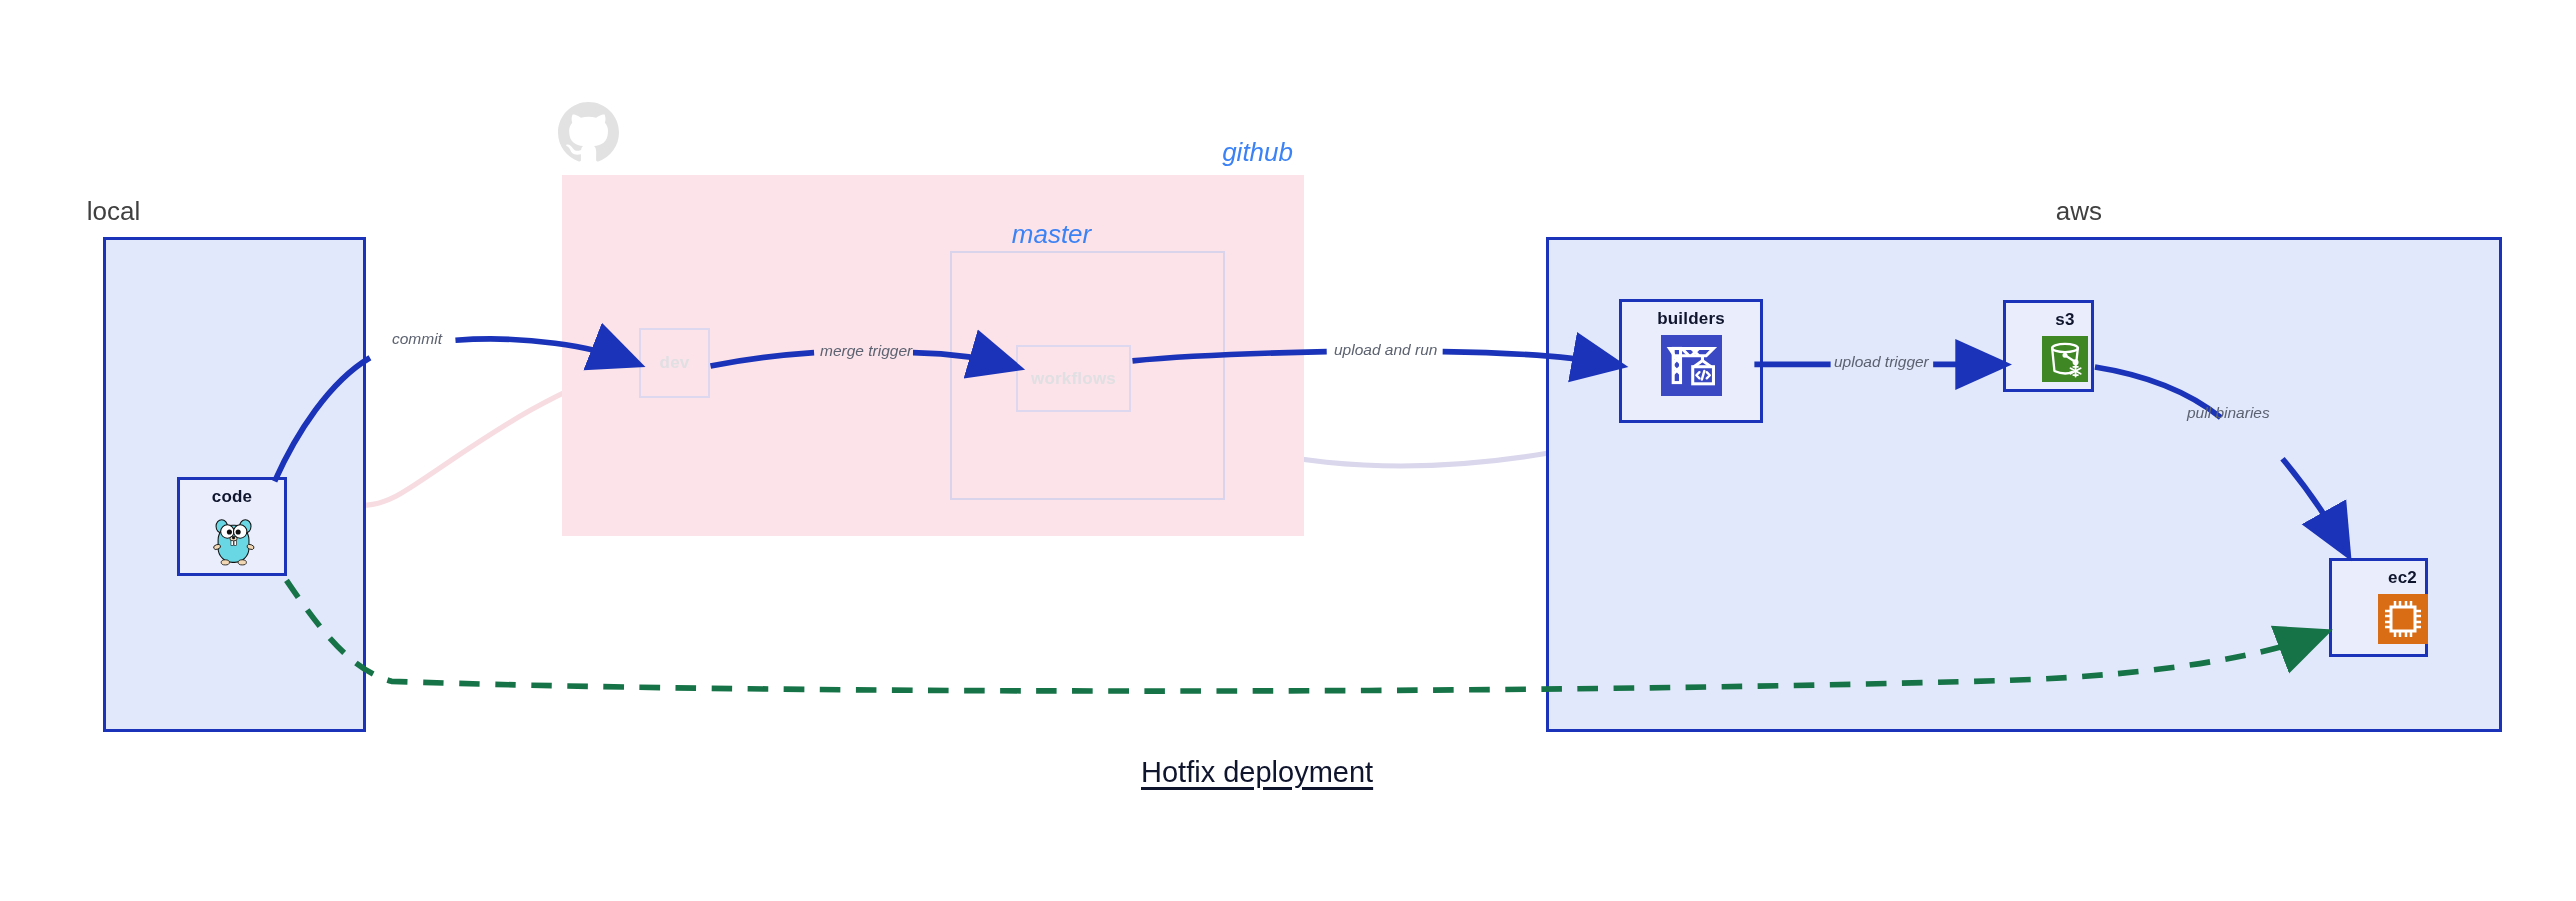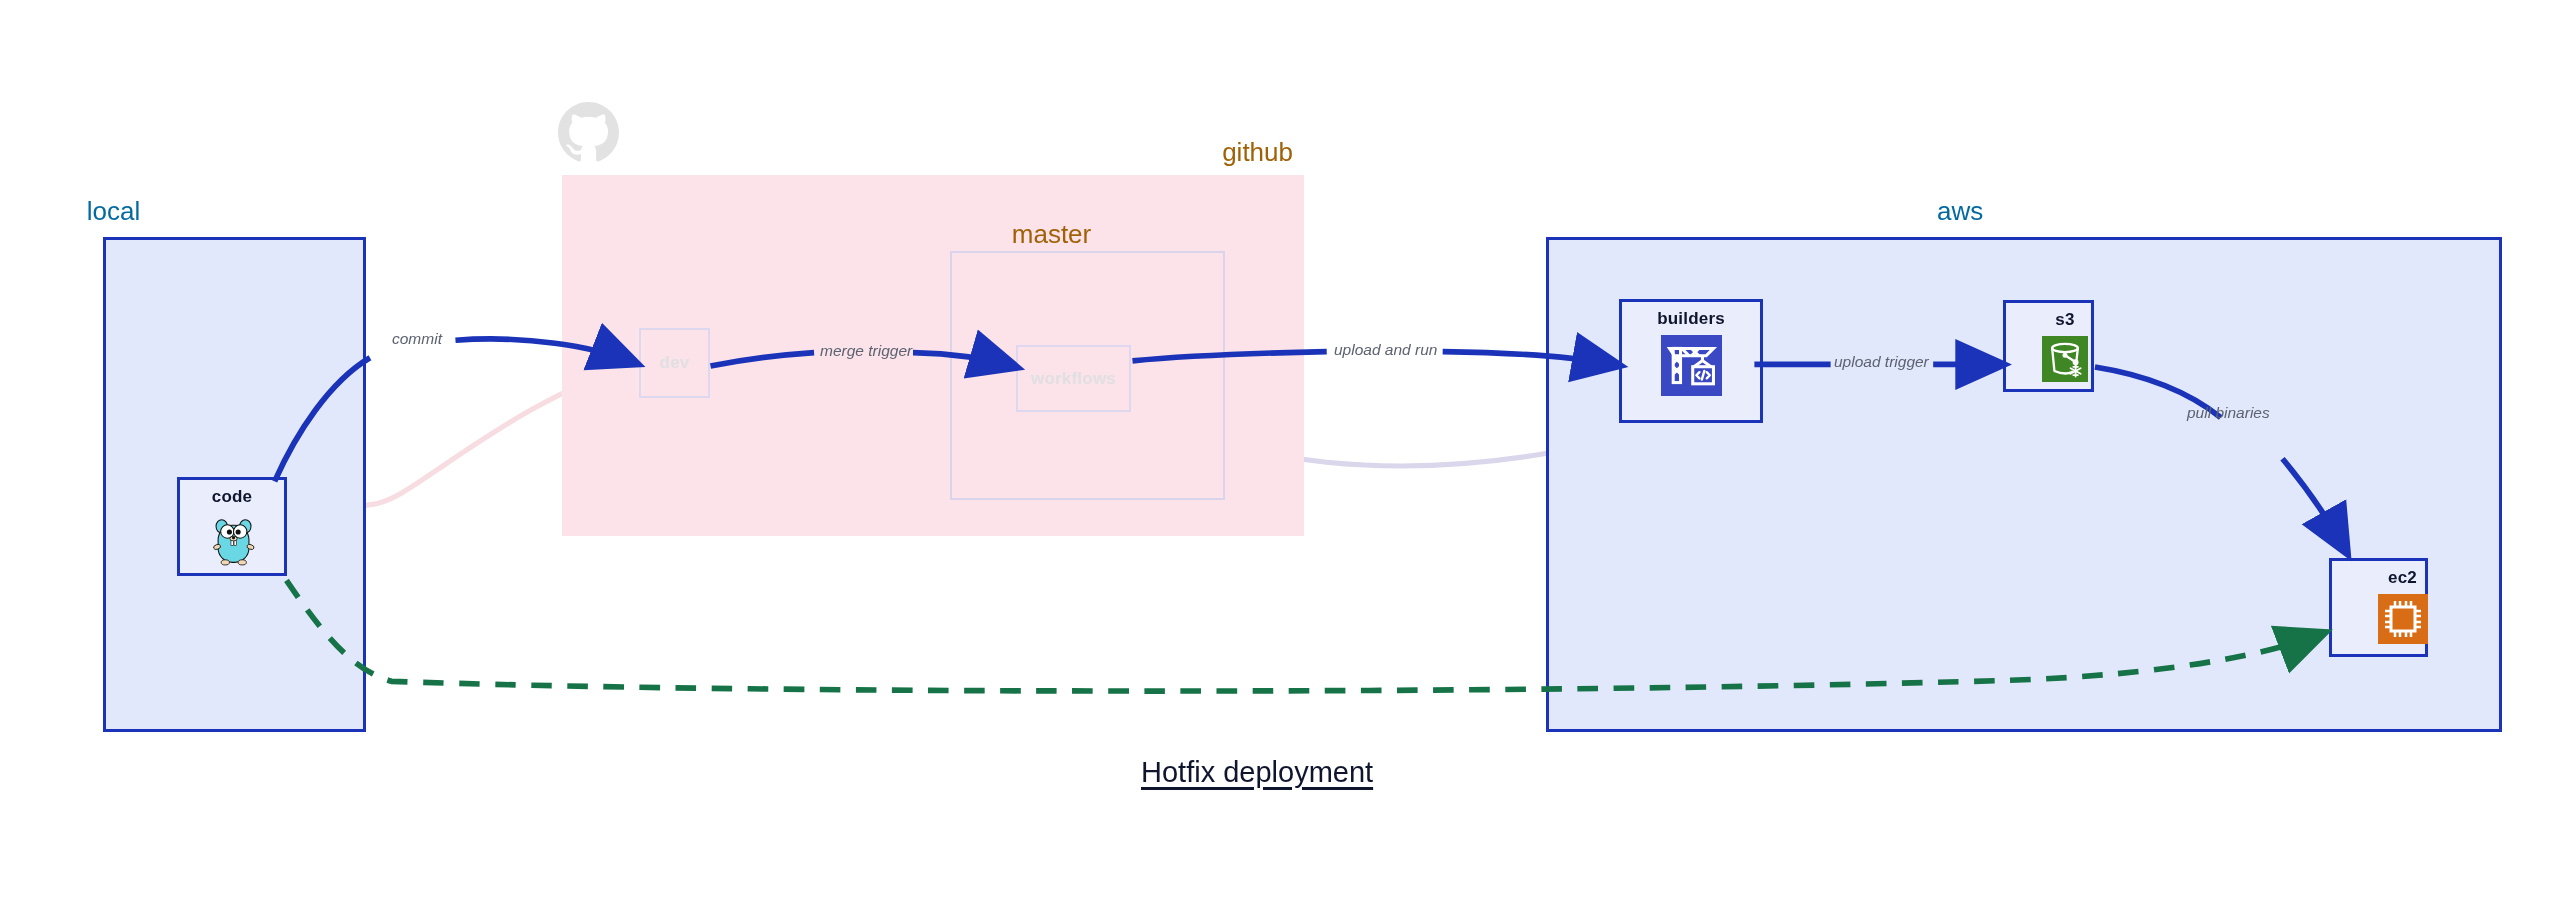--- a/index.html
+++ b/index.html
@@ -6,23 +6,23 @@
   body{width:2604px;height:902px;font-family:"Liberation Sans",sans-serif;overflow:hidden;}
   #stage{position:relative;width:2604px;height:902px;background:#fff;}
 
   
   .zone{position:absolute;box-sizing:border-box;}
   .zone-local{border:3.6px solid #1a33b8;background:#e2e8fb;}
   .zone-aws{border:3.6px solid #1a33b8;background:#e2e8fb;}
   .zone-github{border:none;background:#fbe3e9;}
   .zone-master{border:2.6px solid #d9d4ec;background:transparent;}
 
-  .zone-title{position:absolute;font-size:26px;color:#0369a1;white-space:nowrap;
+  .zone-title{position:absolute;font-size:26px;color:#404040;white-space:nowrap;
               font-family:"Liberation Sans",sans-serif;text-align:center;}
-  .zone-title.faded{color:#a16207;}
+  .zone-title.faded{color:#3b82f6;font-style:italic;}
 
   
   .node{position:absolute;box-sizing:border-box;border:3.6px solid #1a33b8;background:#eaeefc;
         display:flex;flex-direction:column;align-items:center;justify-content:flex-start;}
   .node-label{font-size:17px;font-weight:bold;color:#10152e;margin-top:7.2px;letter-spacing:0.2px;
               white-space:nowrap;}
   .node-icon{margin-top:6.2px;}
 
   .node-faded{position:absolute;box-sizing:border-box;border:2.6px solid #ddd8ef;background:transparent;
         display:flex;align-items:center;justify-content:center;}
@@ -93,21 +93,21 @@
       0-.87.31-1.59.82-2.15-.08-.2-.36-1.02.08-2.12 0 0 .67-.21 2.2.82.64-.18 1.32-.27 2-.27s1.36.09
       2 .27c1.53-1.04 2.2-.82 2.2-.82.44 1.1.16 1.92.08 2.12.51.56.82 1.27.82 2.15 0 3.07-1.87
       3.75-3.65 3.95.29.25.54.73.54 1.48 0 1.07-.01 1.93-.01 2.2 0 .21.15.46.55.38A8.013 8.013 0 0 0 16
       8c0-4.42-3.58-8-8-8Z"></path>
     </svg>
   </div>
 
   <div class="zone-title faded" style="left:969px;top:219px;width:165px;text-align:center;">master</div>
   <div class="zone zone-master" style="left:950px;top:251px;width:275px;height:249px;"></div>
 
-  <div class="zone-title" style="left:1937px;top:196px;width:165px;text-align:left;">aws</div>
+  <div class="zone-title" style="left:1937px;top:196px;width:165px;text-align:right;">aws</div>
   <div class="zone zone-aws" style="left:1546px;top:237px;width:956px;height:495px;"></div>
 
   <div class="node" style="left:177px;top:477px;width:110px;height:99px;">
     <span class="node-label">code</span>
     <span class="node-icon">
       <svg width="57" height="54" viewBox="0 0 110 105">
 
         <ellipse cx="34" cy="26" rx="11" ry="13" fill="#6ad7e5" stroke="#101010" stroke-width="2"></ellipse>
         <ellipse cx="80" cy="26" rx="11" ry="13" fill="#6ad7e5" stroke="#101010" stroke-width="2"></ellipse>
 

